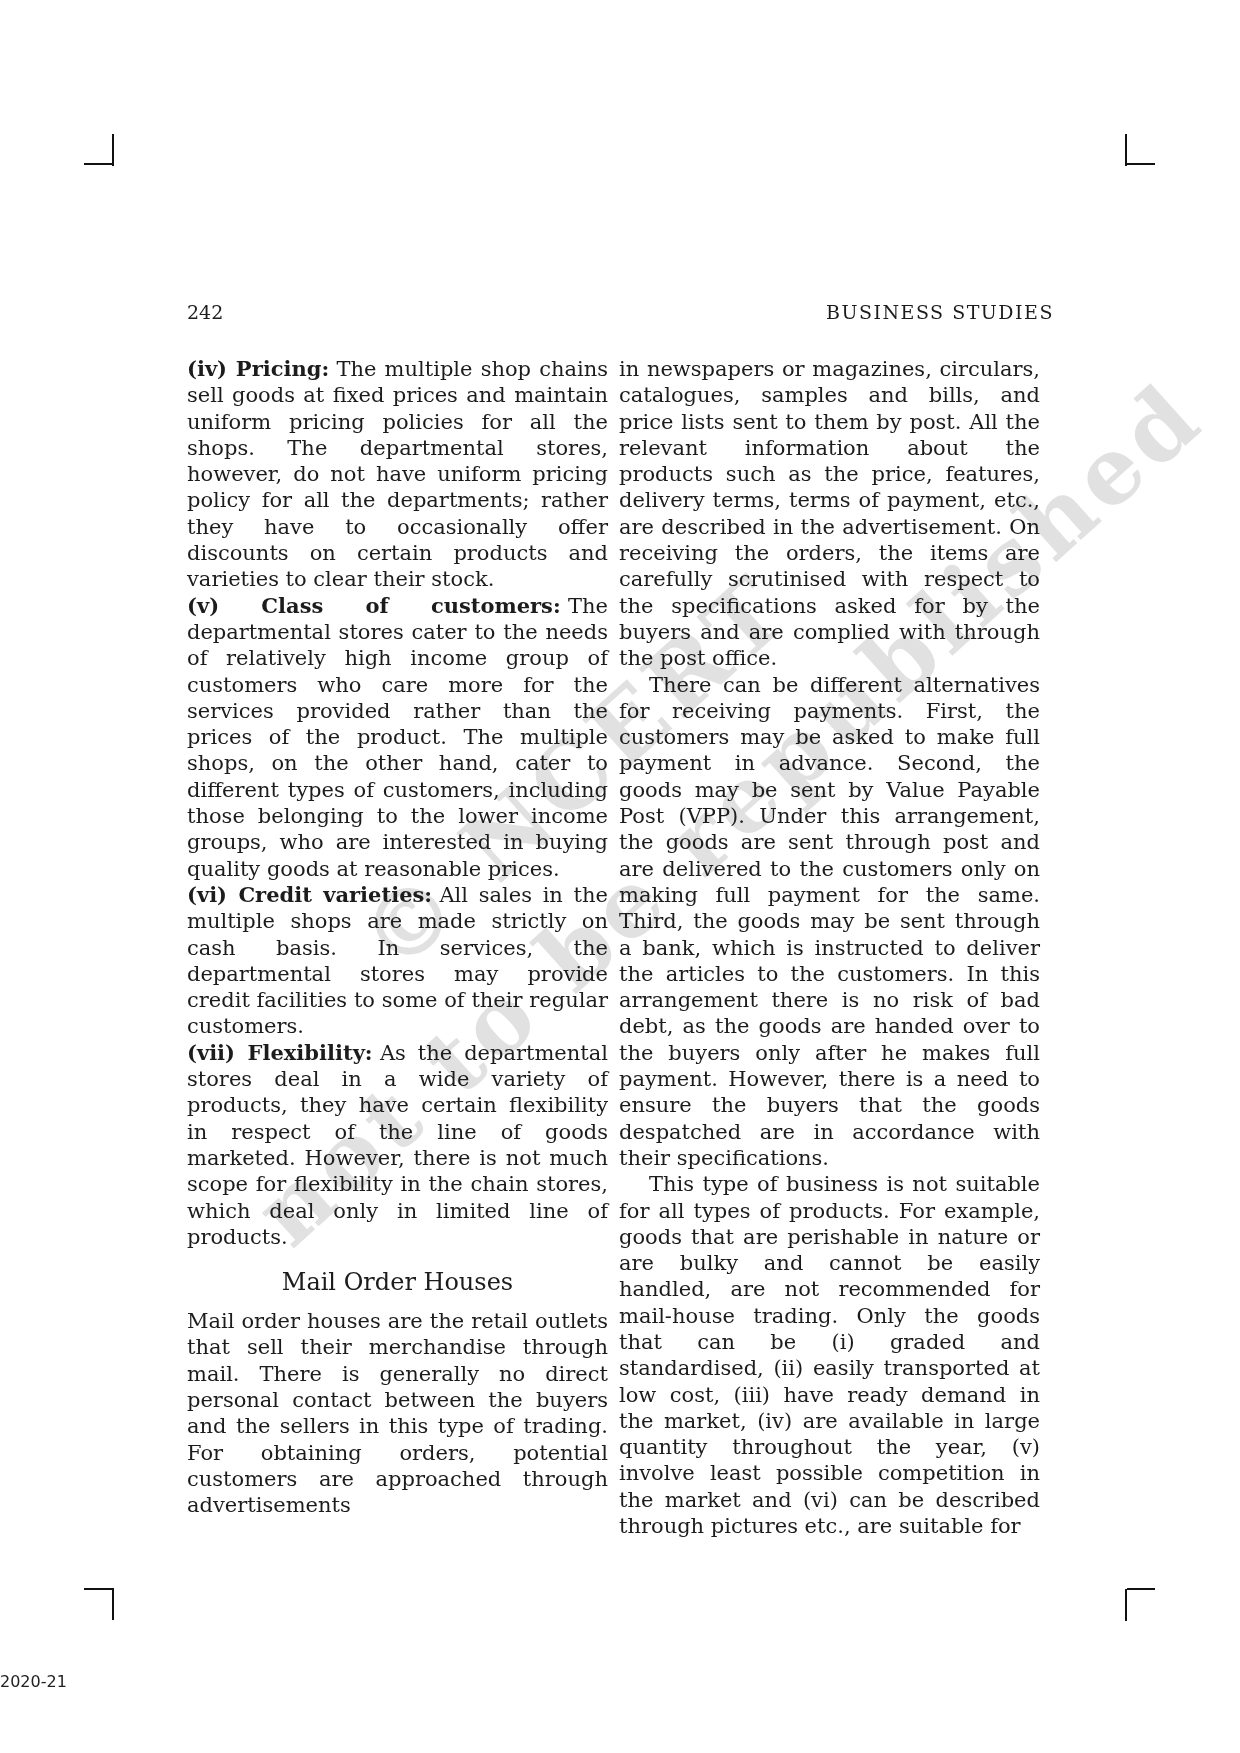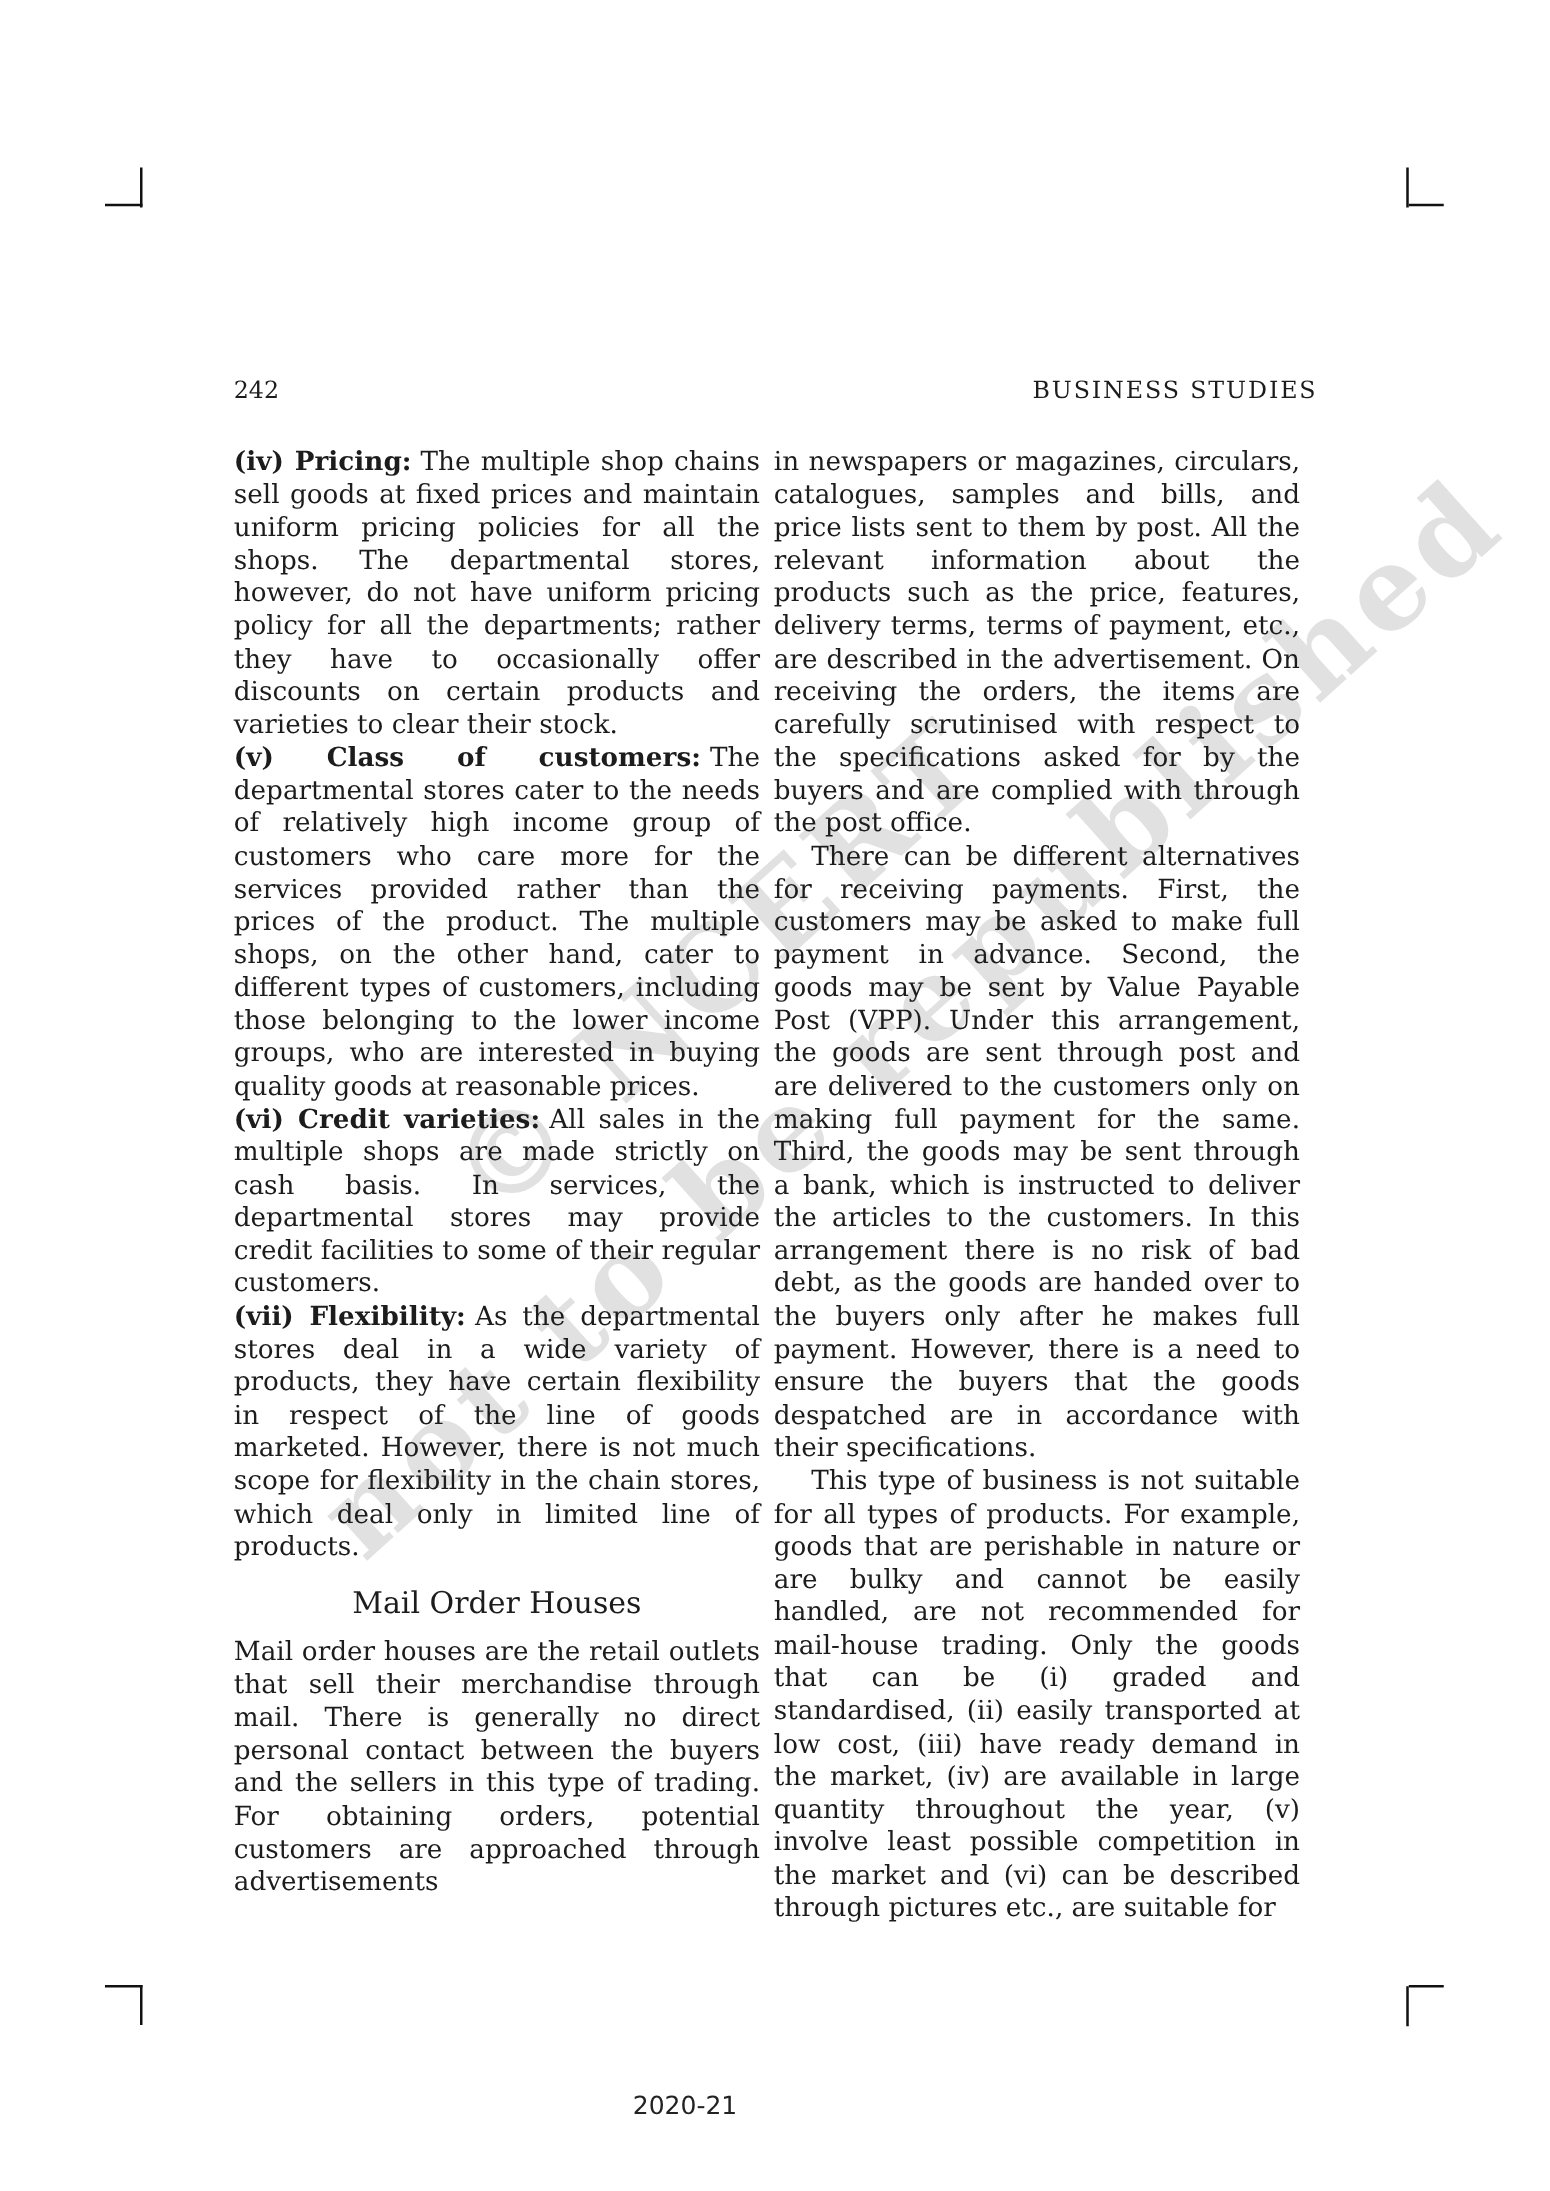--- a/index.html
+++ b/index.html
@@ -80,23 +80,23 @@
     margin: 18px 0 12px 0;
     text-align: center;
     line-height: 28px;
   }
 
   .footer {
     position: absolute;
     left: 0;
     top: 1672px;
     width: 1096px;
-    text-align: center;
+    text-align: left;
     font-family: "DejaVu Sans", sans-serif;
-    font-size: 20px;
+    font-size: 16px;
     color: #222;
     z-index: 2;
   }
 </style>
 </head>
 <body>
 
 <div class="page">
 
   <div class="crop tl-v"></div>

